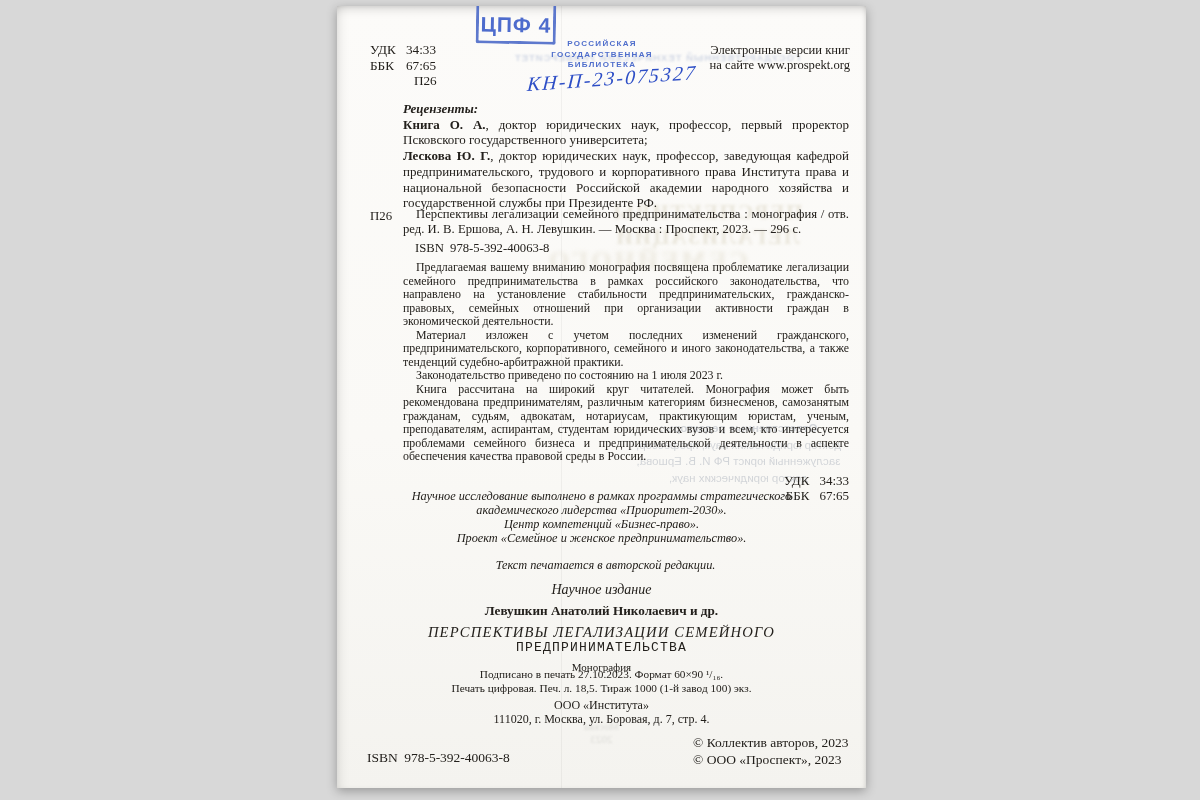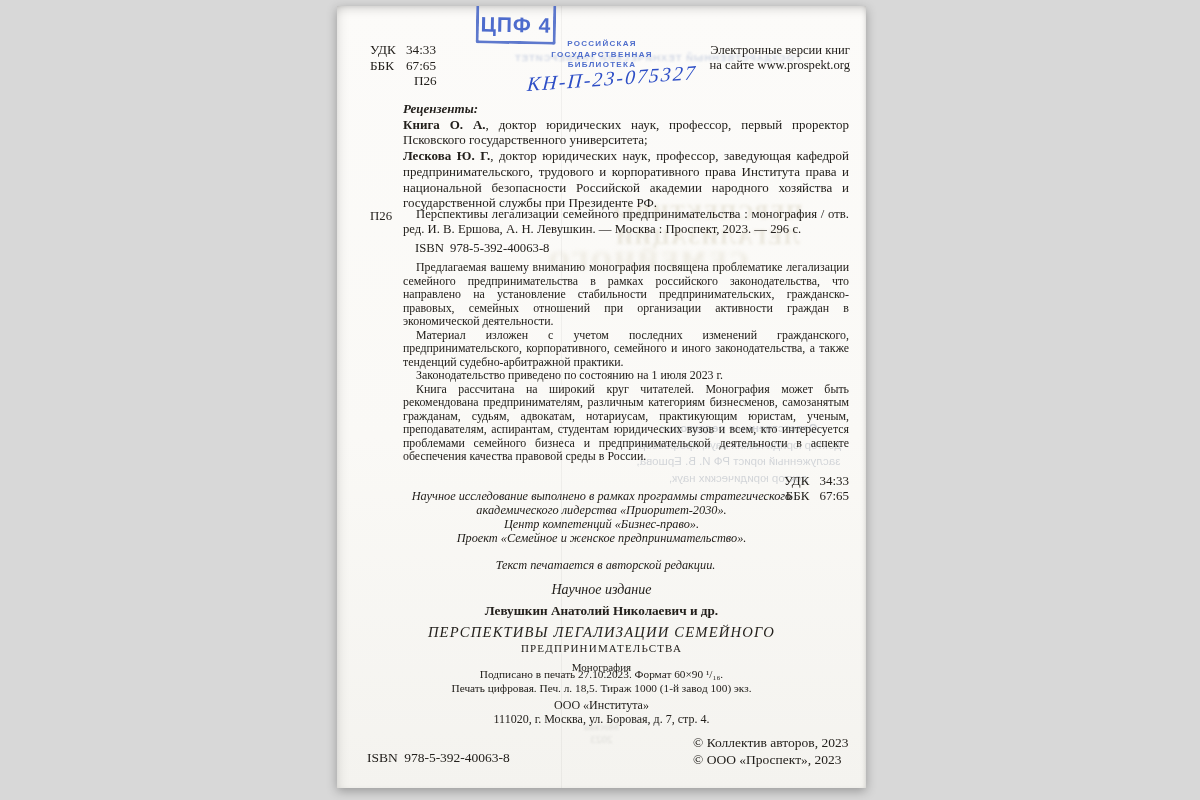--- a/index.html
+++ b/index.html
@@ -72,21 +72,21 @@
   .codes-bottom .row{display:flex;justify-content:flex-end;gap:10px;}
   
   .program{position:absolute;left:0;right:0;top:484px;text-align:center;
     font-style:italic;font-size:12.3px;line-height:13.9px;}
   .authors-note{position:absolute;left:0;right:0;top:552px;text-align:center;
     font-style:italic;font-size:12.3px;padding-left:8px;}
   .edition{position:absolute;left:0;right:0;top:576px;text-align:center;}
   .ed-type{font-style:italic;font-size:14px;}
   .ed-authors{font-weight:bold;font-size:13.2px;margin-top:5px;}
   .ed-title{font-size:14.6px;letter-spacing:1.2px;margin-top:5px;line-height:16px;font-style:italic;}
-  .ed-title2{font-size:11px;letter-spacing:1.2px;line-height:16px;}
+  .ed-title2{font-size:13px;letter-spacing:1.2px;line-height:16px;font-family:Liberation Mono, monospace;}
   .ed-sub{font-size:11px;margin-top:5px;}
   .imprint{position:absolute;left:0;right:0;top:662px;text-align:center;
     font-size:11.3px;line-height:13.5px;}
   .imp-pub{font-size:12px;margin-top:4px;}
   .imp-addr{font-size:12px;}
   
   .bottom-isbn{position:absolute;left:30px;top:744px;font-size:13.5px;word-spacing:3px;}
   .copyright{position:absolute;left:356px;top:729px;font-size:13.5px;line-height:16.5px;}
 </style>
 </head>

